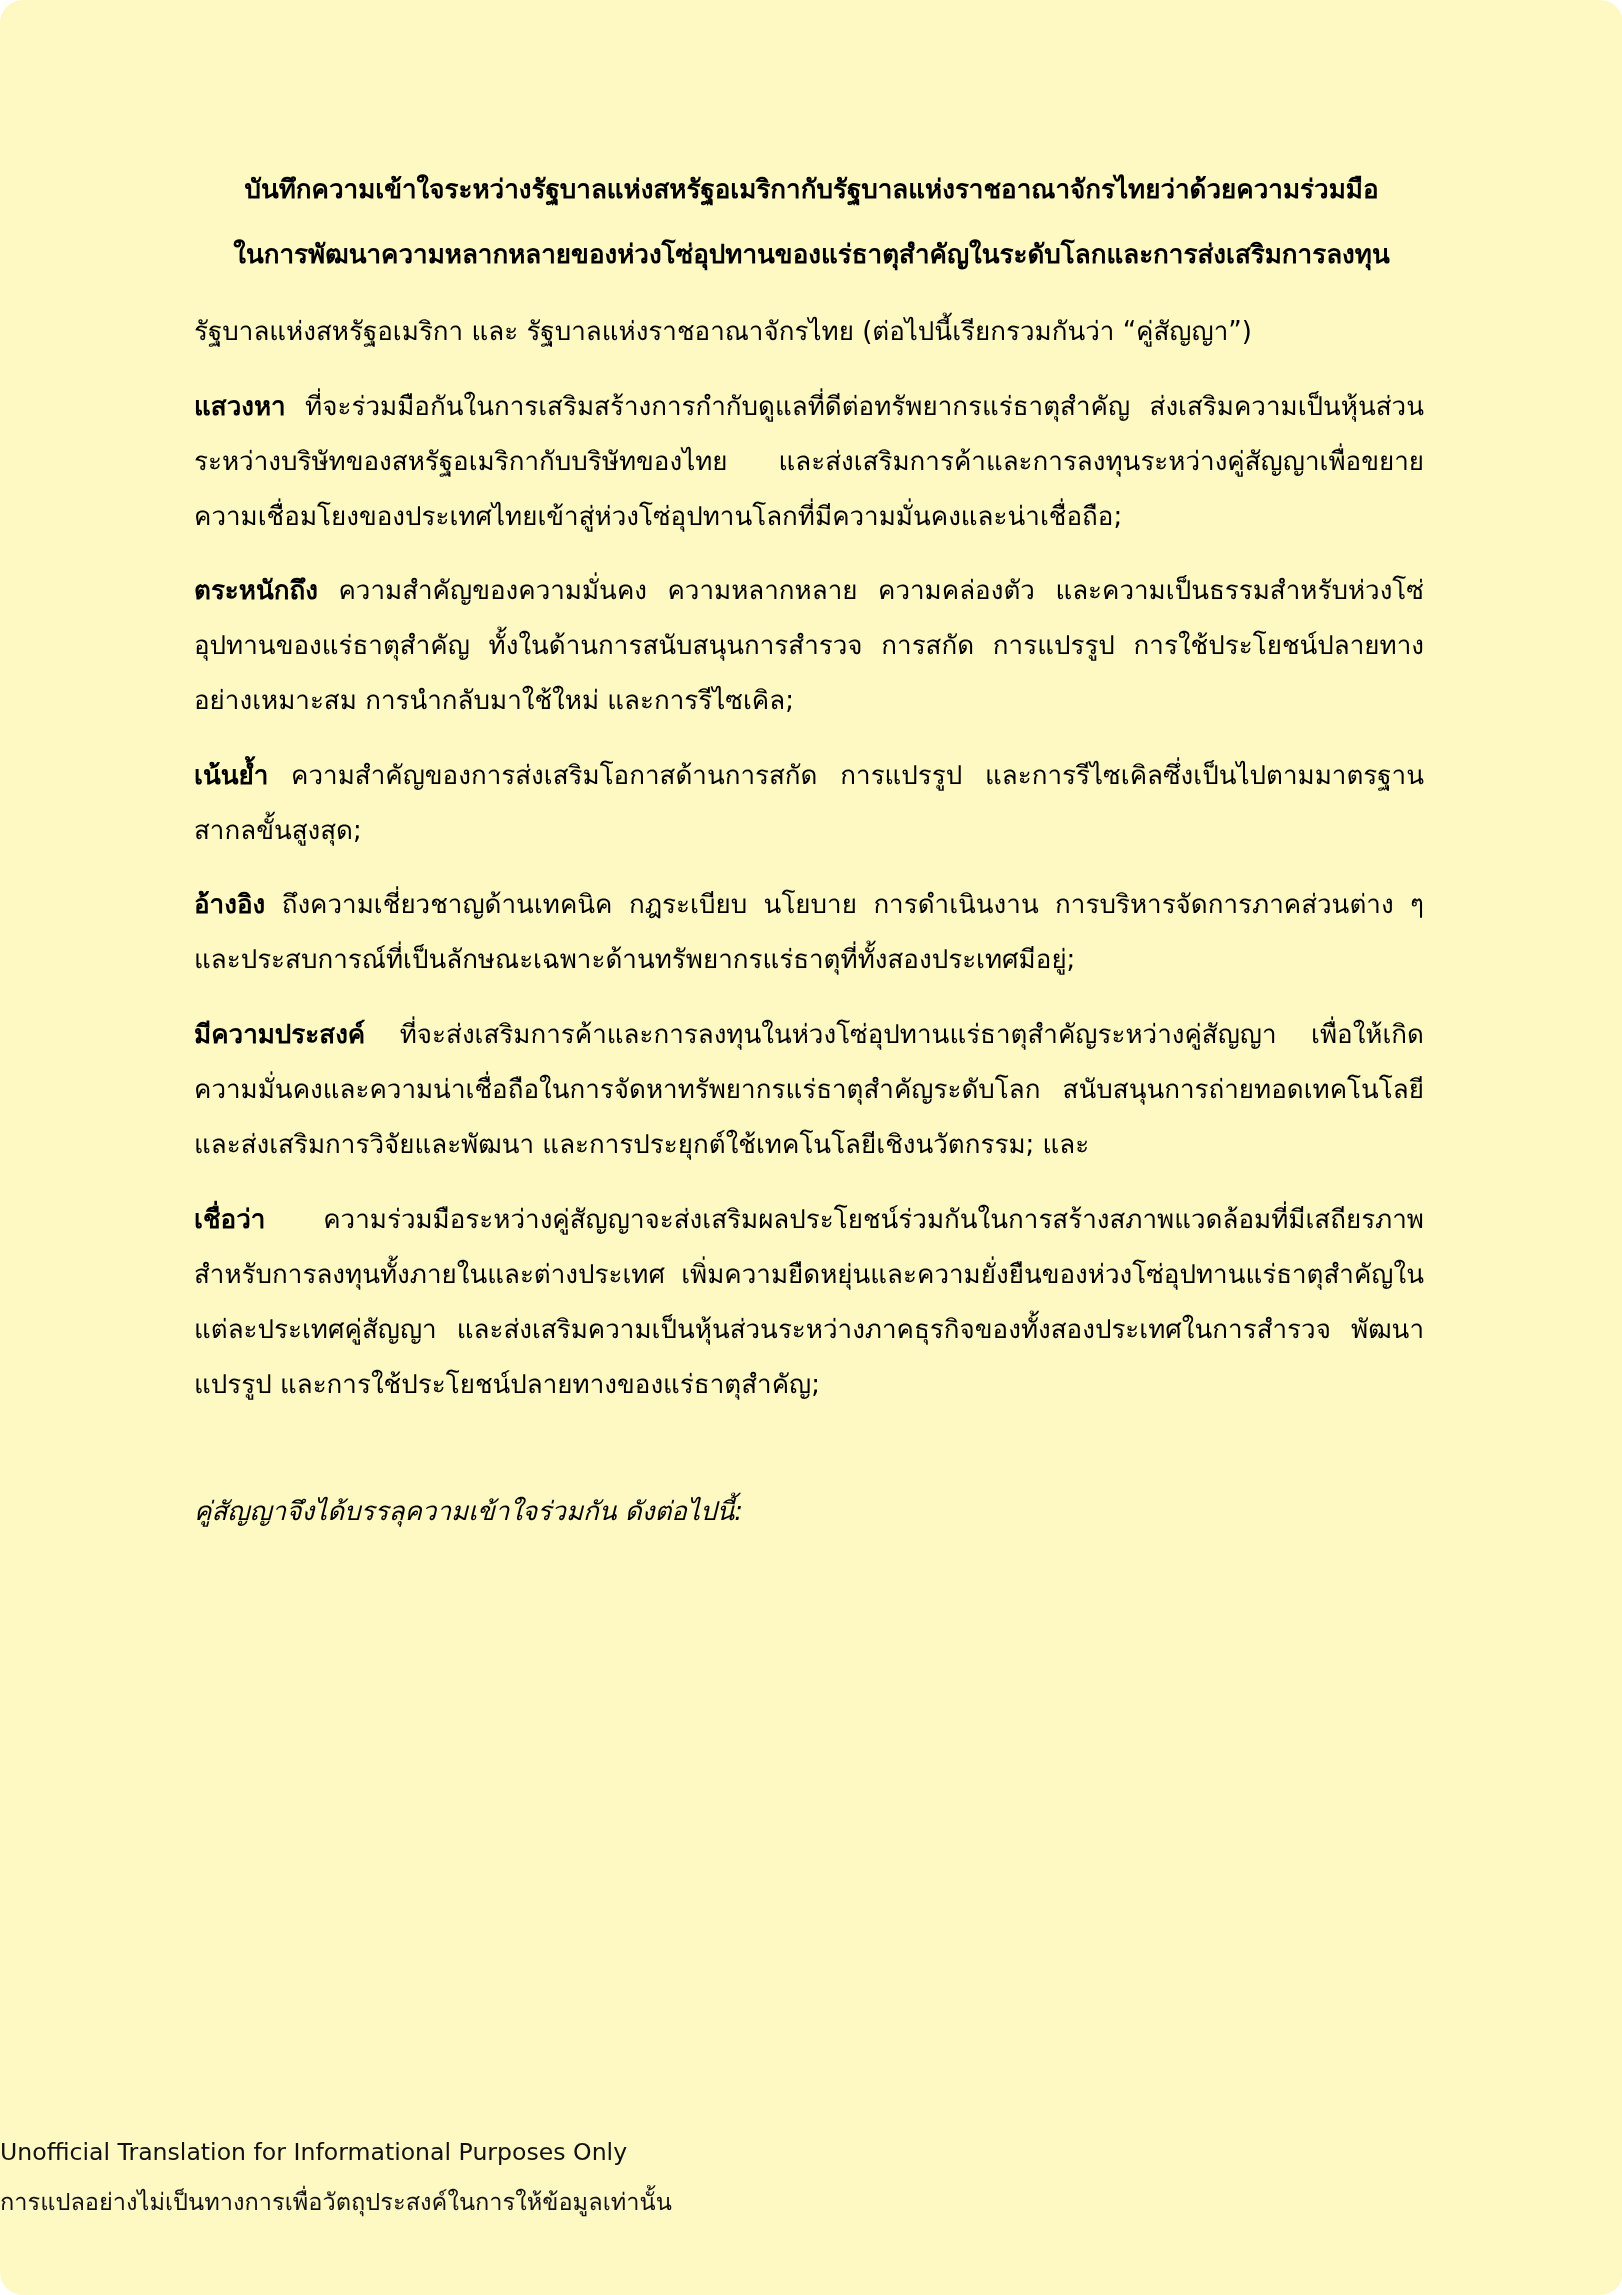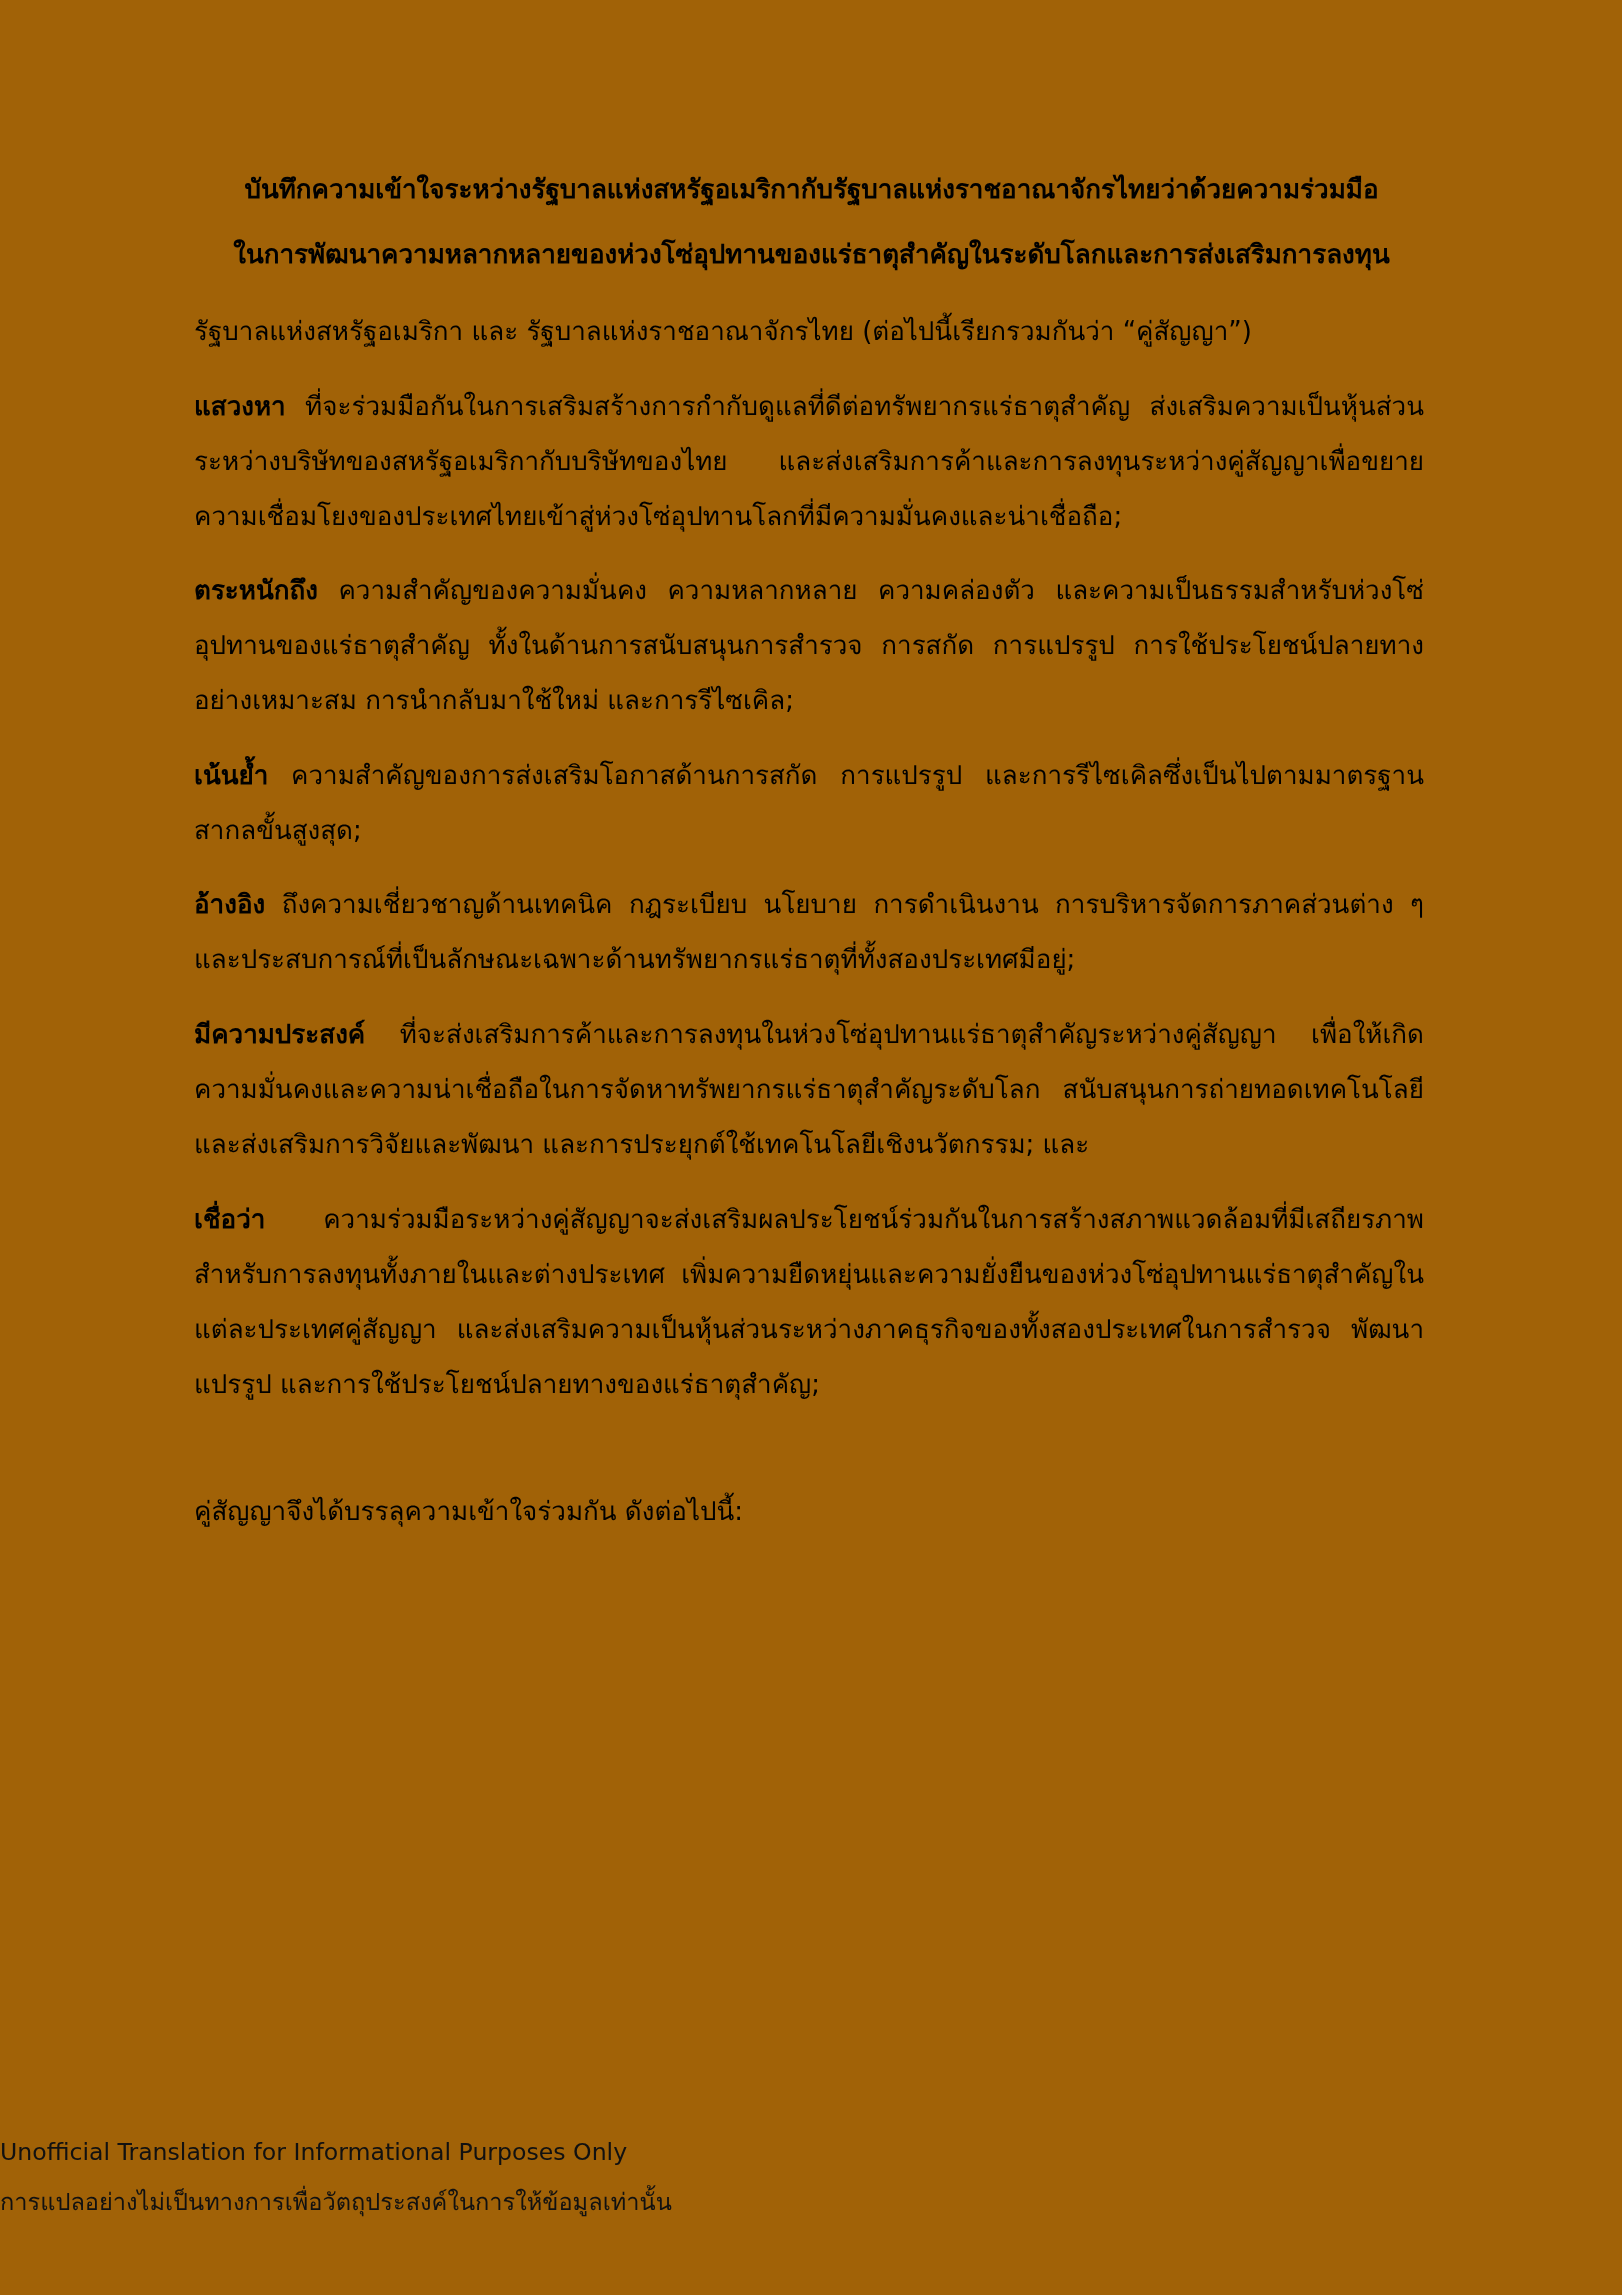--- a/index.html
+++ b/index.html
@@ -1,25 +1,25 @@
 <!DOCTYPE html>
 <html style="font-size:10.5px"><head>
 <meta charset="utf-8">
 <style>
   html, body { margin: 0; padding: 0; background: #ffffff; }
   body { width: 1623px; height: 2295px; position: relative; overflow: hidden;
          font-family: "DejaVu Sans", "Liberation Sans", sans-serif; color: #000000; }
-  .page { position: absolute; left: 0; top: 0; width: 1623px; height: 2295px; background: #a16207; }
+  .page { position: absolute; left: 0; top: 0; width: 1623px; height: 2295px; background: #fef9c3; border-radius: 23px; }
   .title { position: absolute; left: 190px; top: 157px; width: 1243px; text-align: center;
            font-weight: bold; font-size: 26px; line-height: 65px; }
   .title div { white-space: nowrap; }
   .body { position: absolute; left: 194px; top: 304px; width: 1230px; font-size: 26px; line-height: 55px; }
   .para { margin: 0 0 19.6px 0; text-align: justify; }
   .para .label { font-weight: bold; }
-  .closing { margin-top: 72px; }
+  .closing { margin-top: 72px; font-style: italic; }
   .footer { position: absolute; left: 0; top: 2127px; width: 1623px; text-align: left;
             font-size: 23.6px; line-height: 50px; color: #111111; }
 </style>
 </head>
 <body>
 
 <div class="page">
 
   <div class="title">
     <div>บันทึกความเข้าใจระหว่างรัฐบาลแห่งสหรัฐอเมริกากับรัฐบาลแห่งราชอาณาจักรไทยว่าด้วยความร่วมมือ</div>

